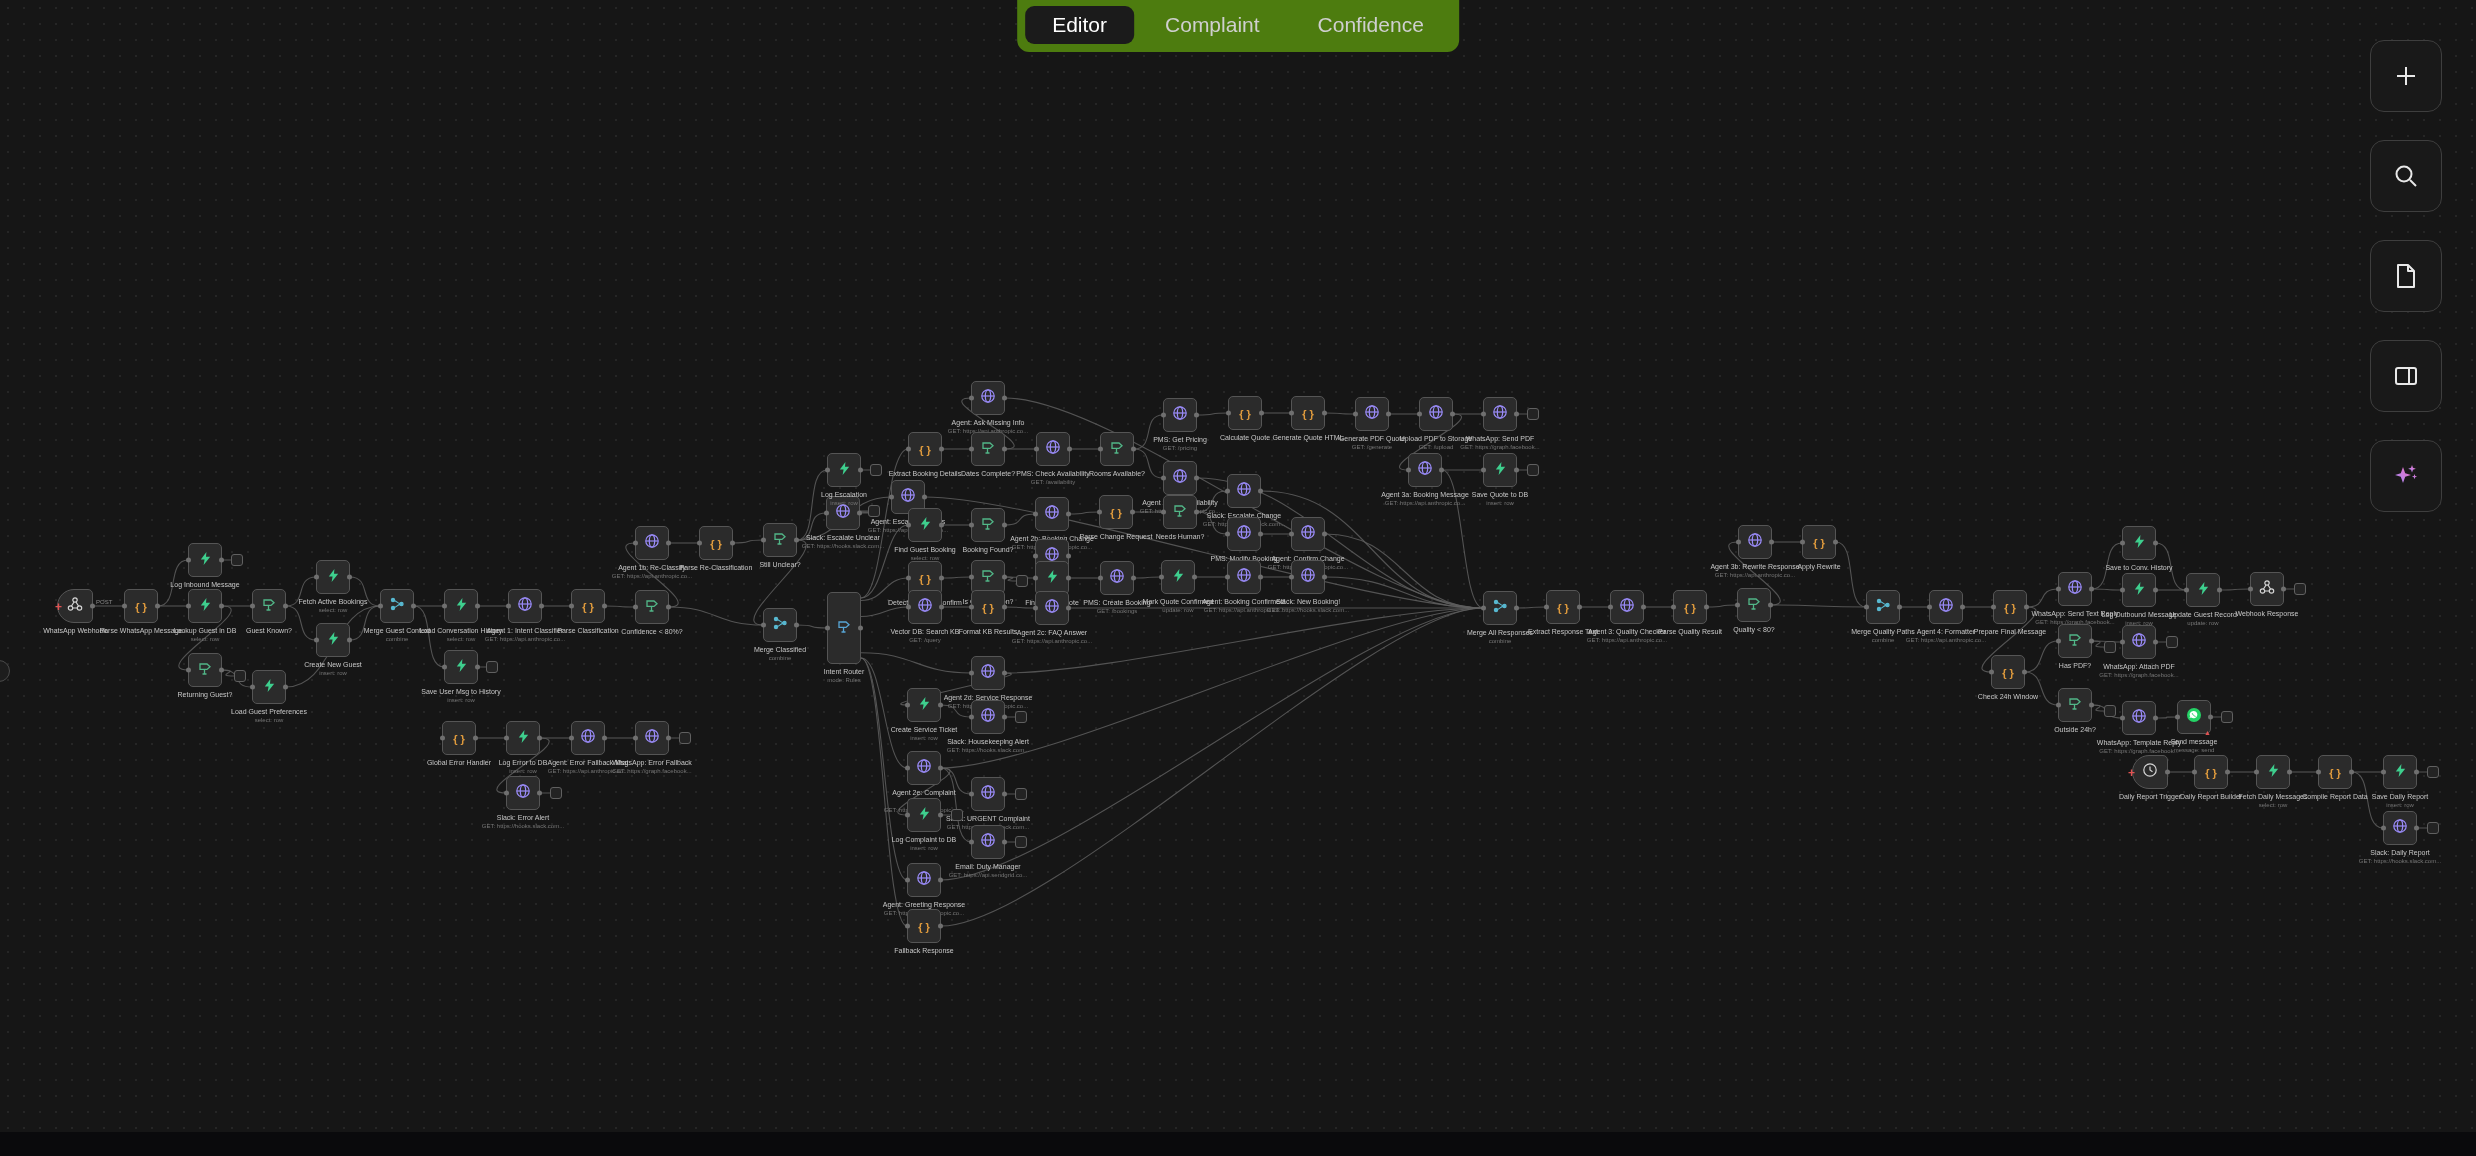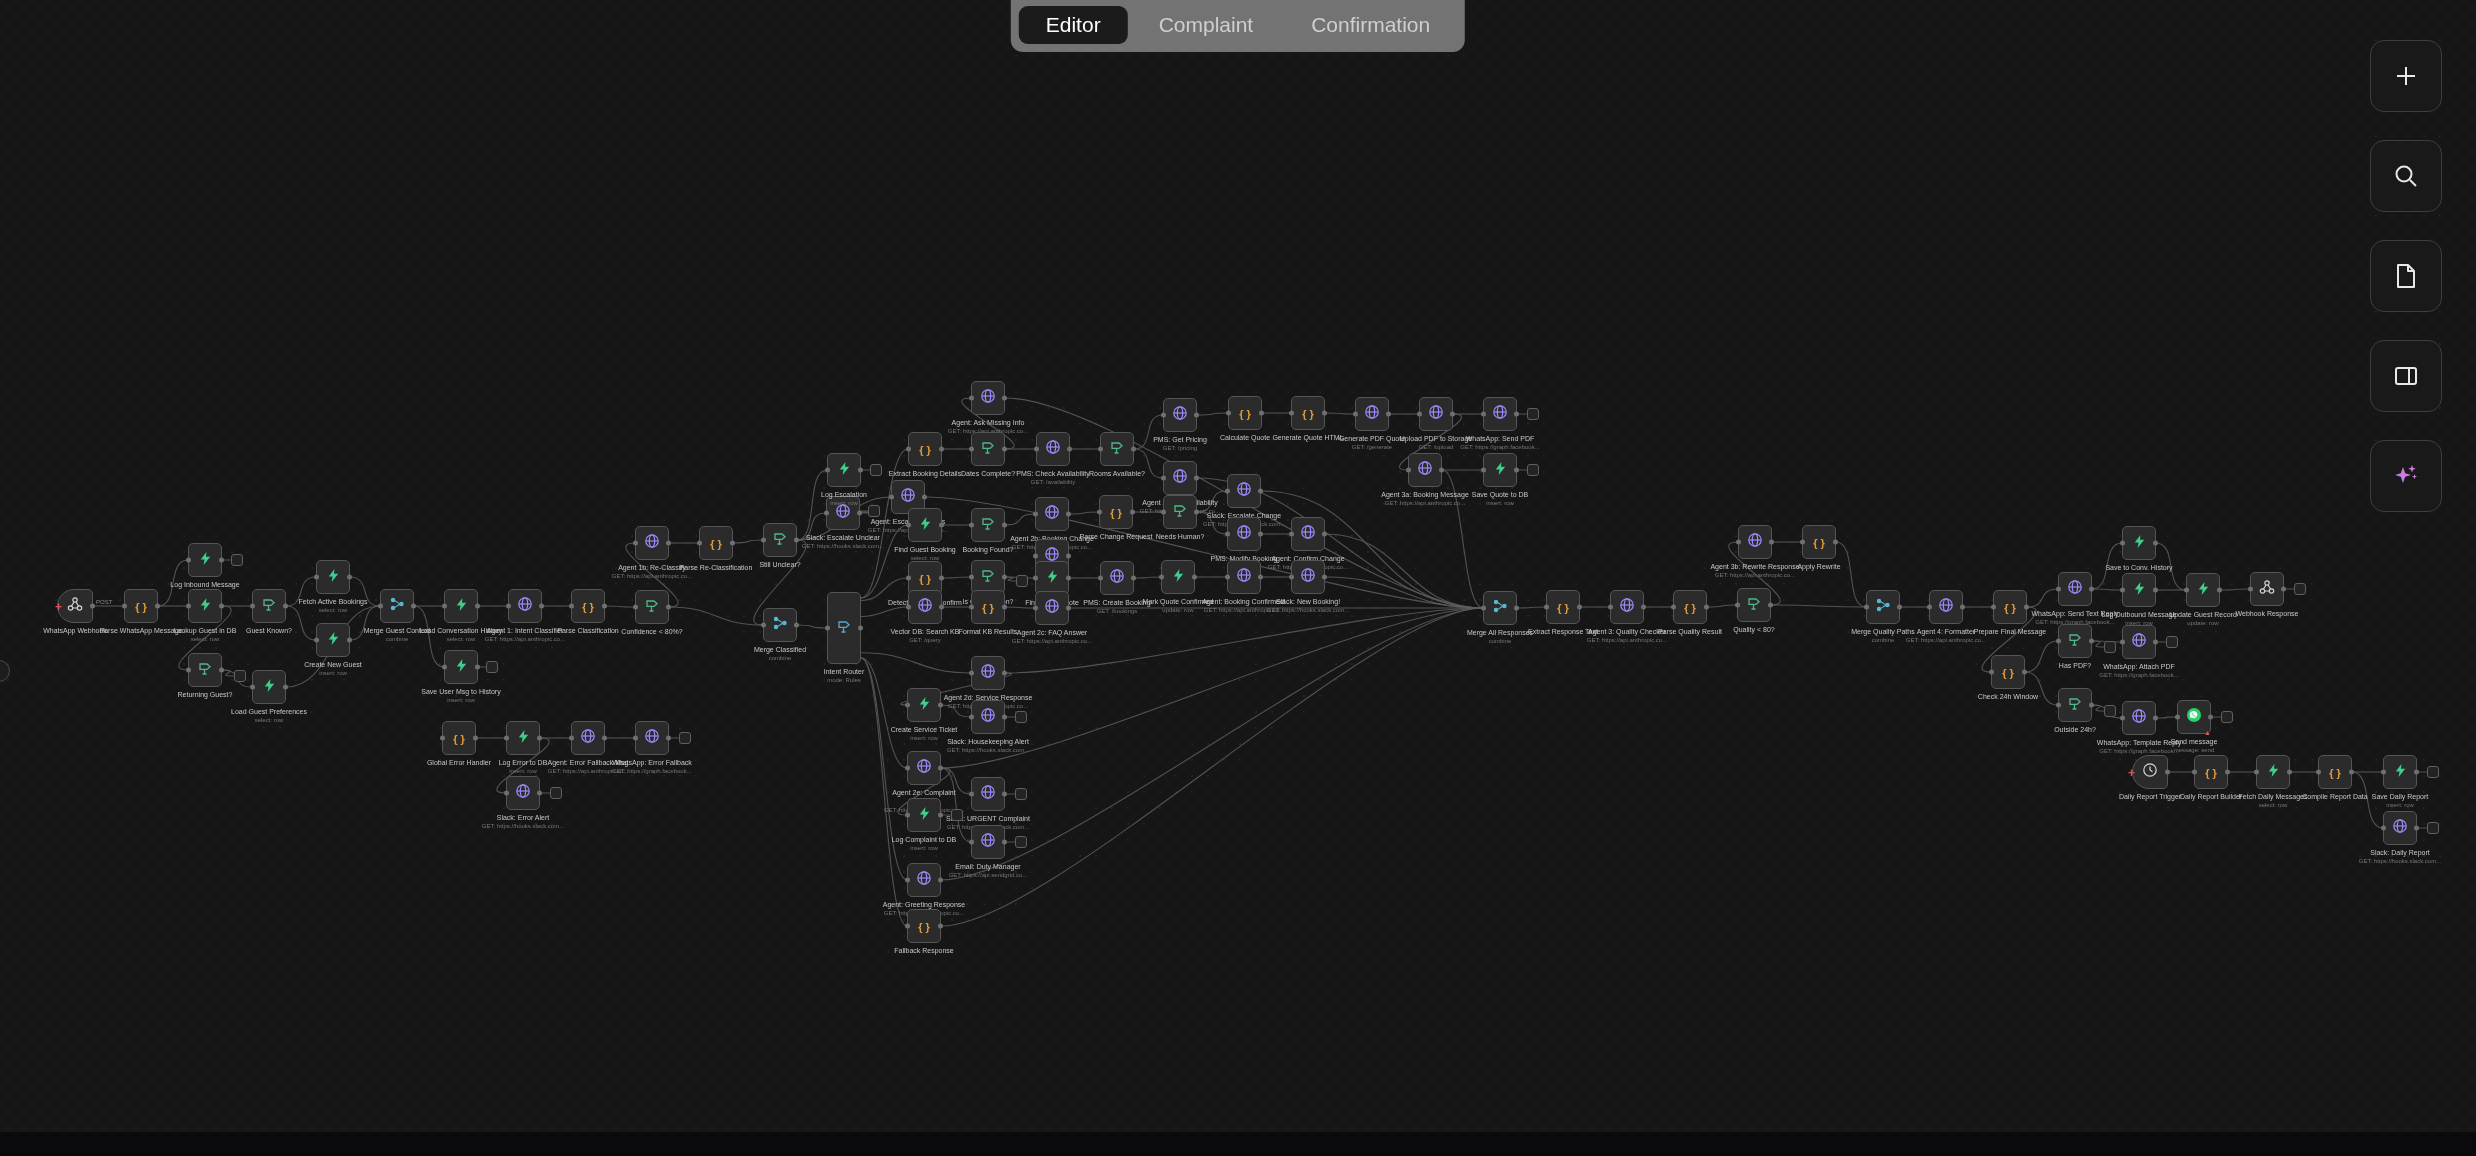--- a/index.html
+++ b/index.html
@@ -6,21 +6,21 @@
   html,body { width:2476px; height:1156px; background:#111; overflow:hidden;
     font-family:"Liberation Sans", sans-serif; }
   #app { position:relative; width:2476px; height:1156px; background:#151515; }
   #canvas { position:absolute; inset:0; background-color:#161616;
     background-image:radial-gradient(#262626 1px, transparent 1.2px);
     background-size:16px 16px; }
   #edges { position:absolute; inset:0; pointer-events:none; }
 
   
   .tabbar { position:absolute; top:0; left:50%; transform:translateX(-50%);
-    background:#737373; border-radius:0 0 12px 12px; padding:6px 8px 8px 8px;
+    background:#4d7c0f; border-radius:0 0 12px 12px; padding:6px 8px 8px 8px;
     display:flex; gap:4px; z-index:50; }
   .tab { font-size:21px; color:#cfcfcf; padding:7px 27px; border-radius:9px;
     cursor:pointer; white-space:nowrap; }
   .tab.active { background:#1b1b1b; color:#fff; }
 
   
   .toolrail { position:absolute; right:34px; top:40px; display:flex;
     flex-direction:column; gap:28px; z-index:50; }
   .toolbtn { width:72px; height:72px; background:#191919; border:1px solid #3e3e3e;
     border-radius:14px; display:flex; align-items:center; justify-content:center;
@@ -1069,21 +1069,21 @@
         <div class="mk-plus" style="left: 55px; top: 600px;">+</div>
         <div class="mk-plus" style="left: 2128px; top: 766px;">+</div>
         <div class="mk-text" style="left: 96px; top: 599px;">POST</div>
         <div class="mk-arc" style="left: -12px; top: 660px;"></div>
       </div>
   </div>
 
   <div class="tabbar">
     <div class="tab active">Editor</div>
     <div class="tab">Complaint</div>
-    <div class="tab">Confirmation</div>
+    <div class="tab">Confidence</div>
   </div>
 
   <div class="toolrail">
     <div class="toolbtn" title="Add node">
       <span>
         <svg width="30" height="30" viewBox="0 0 30 30">
             <path d="M15 6v18M6 15h18" stroke="#e8e8e8" stroke-width="2" fill="none"></path>
           </svg>
       </span>
     </div>

